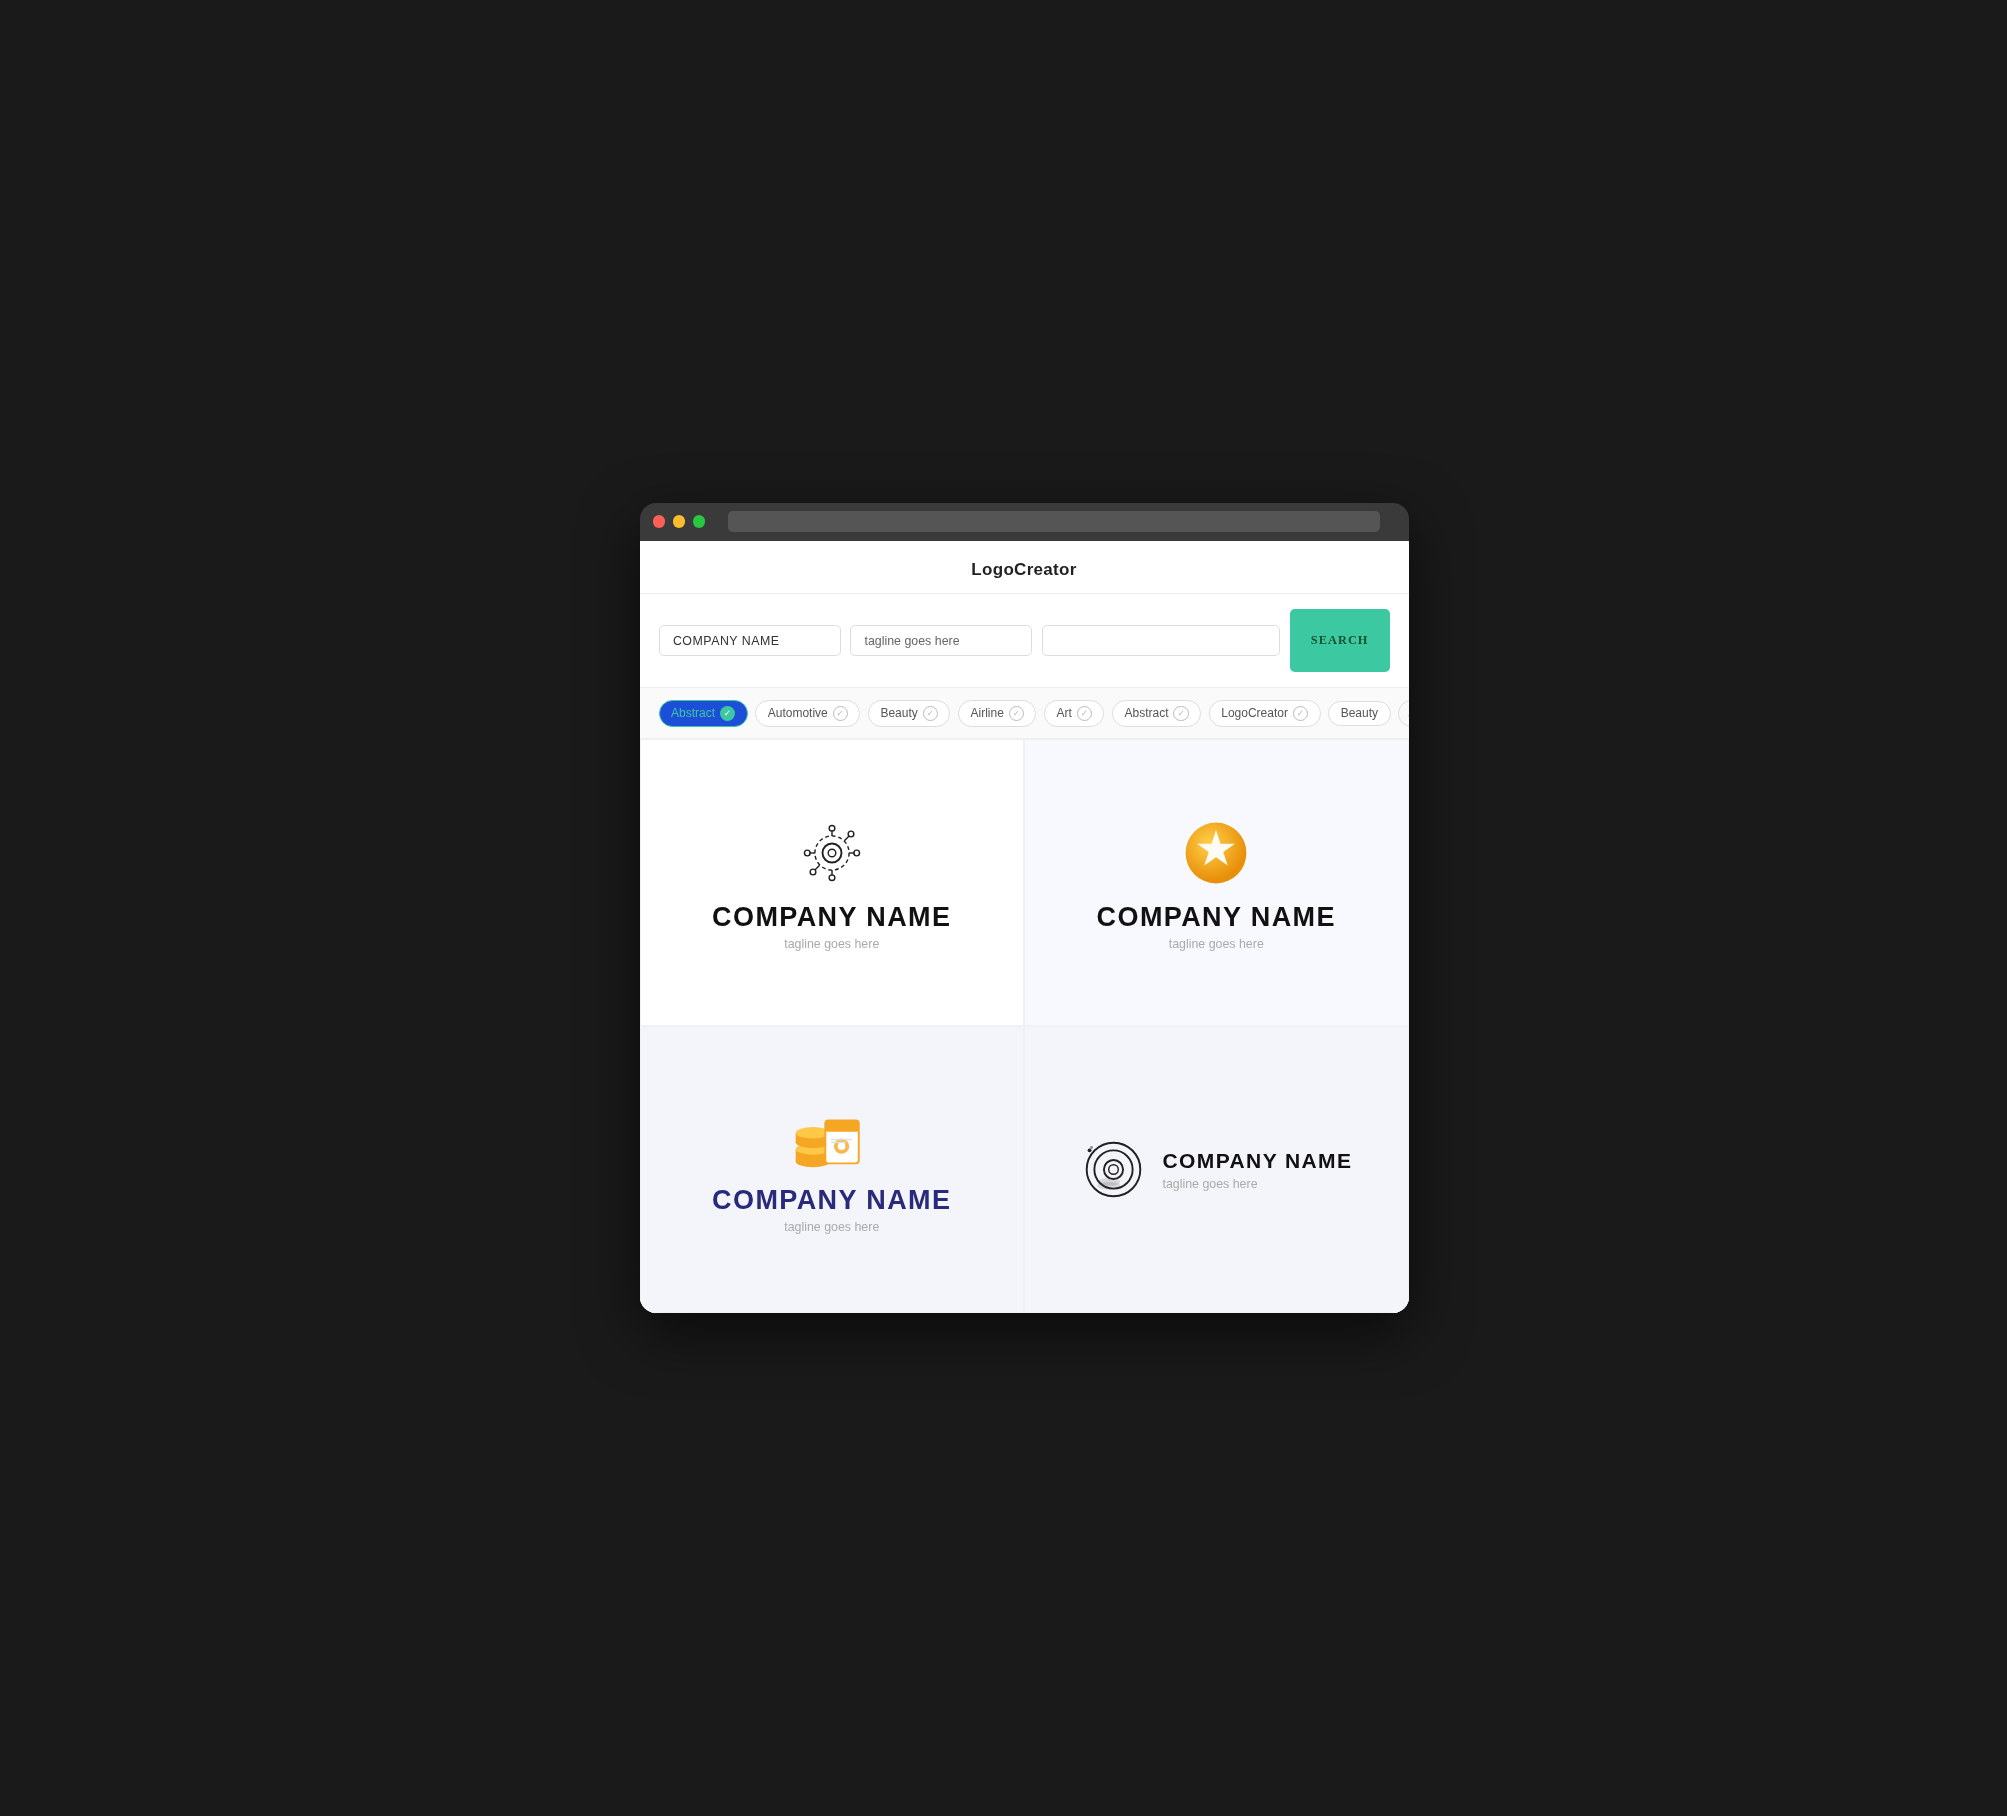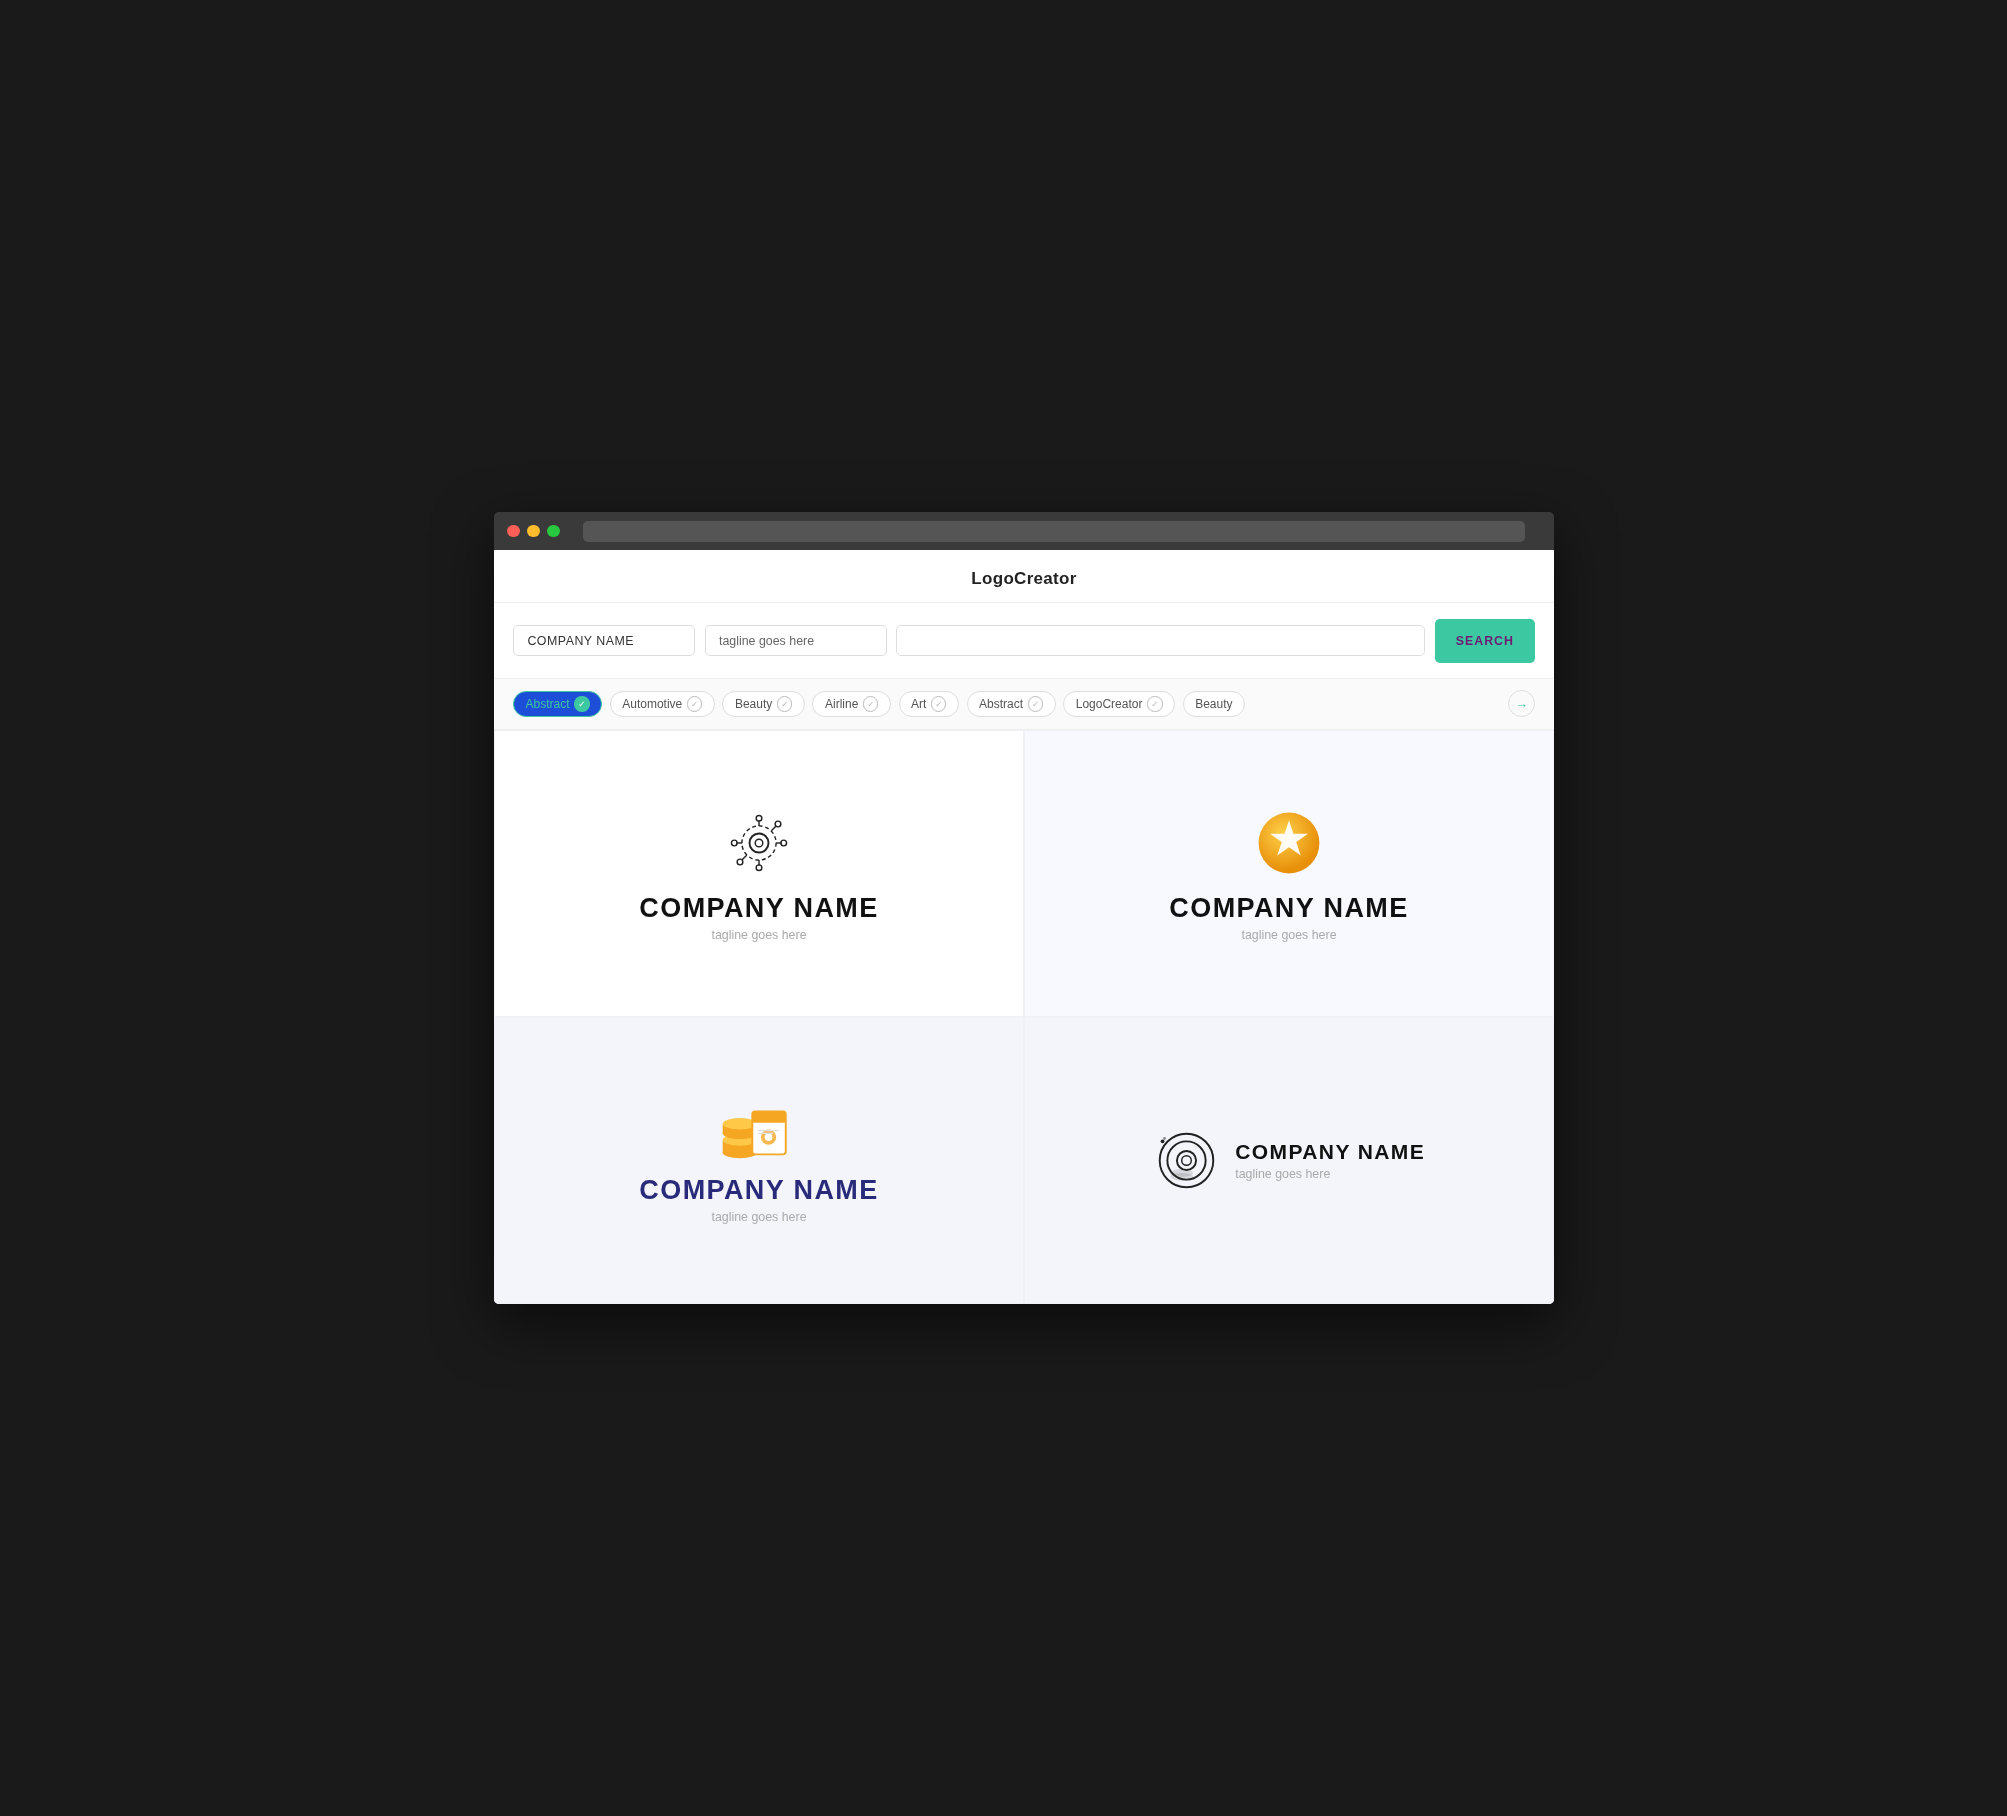--- a/index.html
+++ b/index.html
@@ -7,22 +7,22 @@
     body {
       background: #1a1a1a;
       display: flex;
       justify-content: center;
       align-items: center;
       min-height: 100vh;
       font-family: -apple-system, BlinkMacSystemFont, 'Segoe UI', sans-serif;
     }
 
     .browser-window {
-      width: 1060px;
-      border-radius: 5px;
+      width: 769px;
+      border-radius: 16px;
       overflow: hidden;
       box-shadow: 0 19px 57px rgba(0,0,0,0.6);
       margin-left: 41px;
     }
 
     .browser-titlebar {
       background: #3a3a3a;
       height: 38px;
       display: flex;
       align-items: center;
@@ -93,28 +93,29 @@
       width: 182px;
       color: #666;
     }
 
     .search-input.extra {
       flex: 1;
     }
 
     .search-button {
       background: #3cc8a0;
-      color: #701a75;
+      color: #14532d;
       border: none;
       border-radius: 4.8px;
-      padding: 15px 21px;
+      padding: 24px 21px;
       font-size: 12.4px;
       font-weight: 700;
       letter-spacing: 1px;
       cursor: pointer;
+      font-family: Liberation Serif, serif;
     }
 
     .filter-bar {
       display: flex;
       align-items: center;
       padding: 11.5px 19px;
       gap: 7.6px;
       border-bottom: 1px solid #eee;
       background: #fafafa;
       overflow: hidden;

